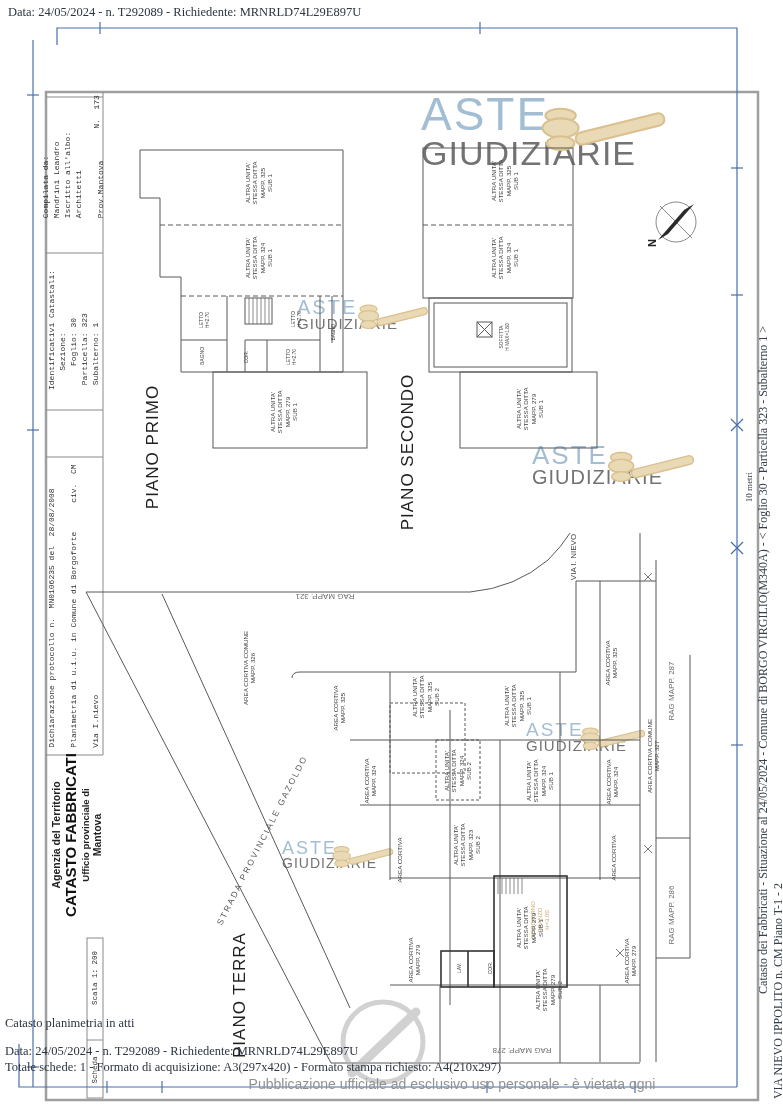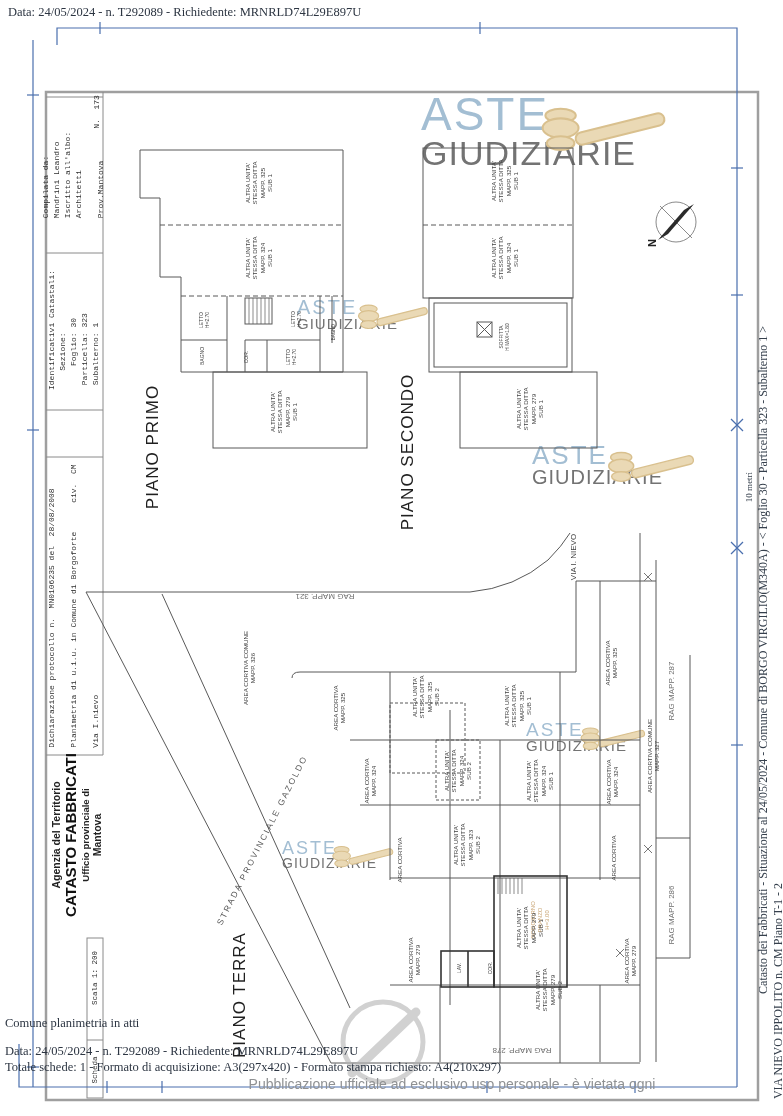--- a/index.html
+++ b/index.html
@@ -363,17 +363,17 @@
 MAPP. 279</div>
   <div class="rot" style="left:549px;top:990px;">ALTRA UNITA'
 STESSA DITTA
 MAPP. 279
 SUB 2</div>
 
   <div class="rmargin" style="left:763px;top:660px;">Catasto dei Fabbricati - Situazione al 24/05/2024 - Comune di BORGO VIRGILIO(M340A) - &lt;  Foglio 30 - Particella 323 - Subalterno 1 &gt;</div>
   <div class="rmargin" style="left:778px;top:991px;">VIA NIEVO IPPOLITO n. CM Piano T-1 - 2</div>
 
 
-  <div class="admin" style="left:5px;top:1016px;">Comune planimetria in atti</div>
+  <div class="admin" style="left:5px;top:1016px;">Catasto planimetria in atti</div>
   <div class="admin" style="left:5px;top:1044px;">Data: 24/05/2024 - n. T292089 - Richiedente: MRNRLD74L29E897U</div>
   <div class="admin" style="left:5px;top:1060px;">Totale schede: 1 - Formato di acquisizione: A3(297x420)  - Formato stampa richiesto: A4(210x297)</div>
   <div class="disc" style="left:452px;top:1076px;">Pubblicazione ufficiale ad esclusivo uso personale - è vietata ogni</div>
 </div>
 
 </body></html>

